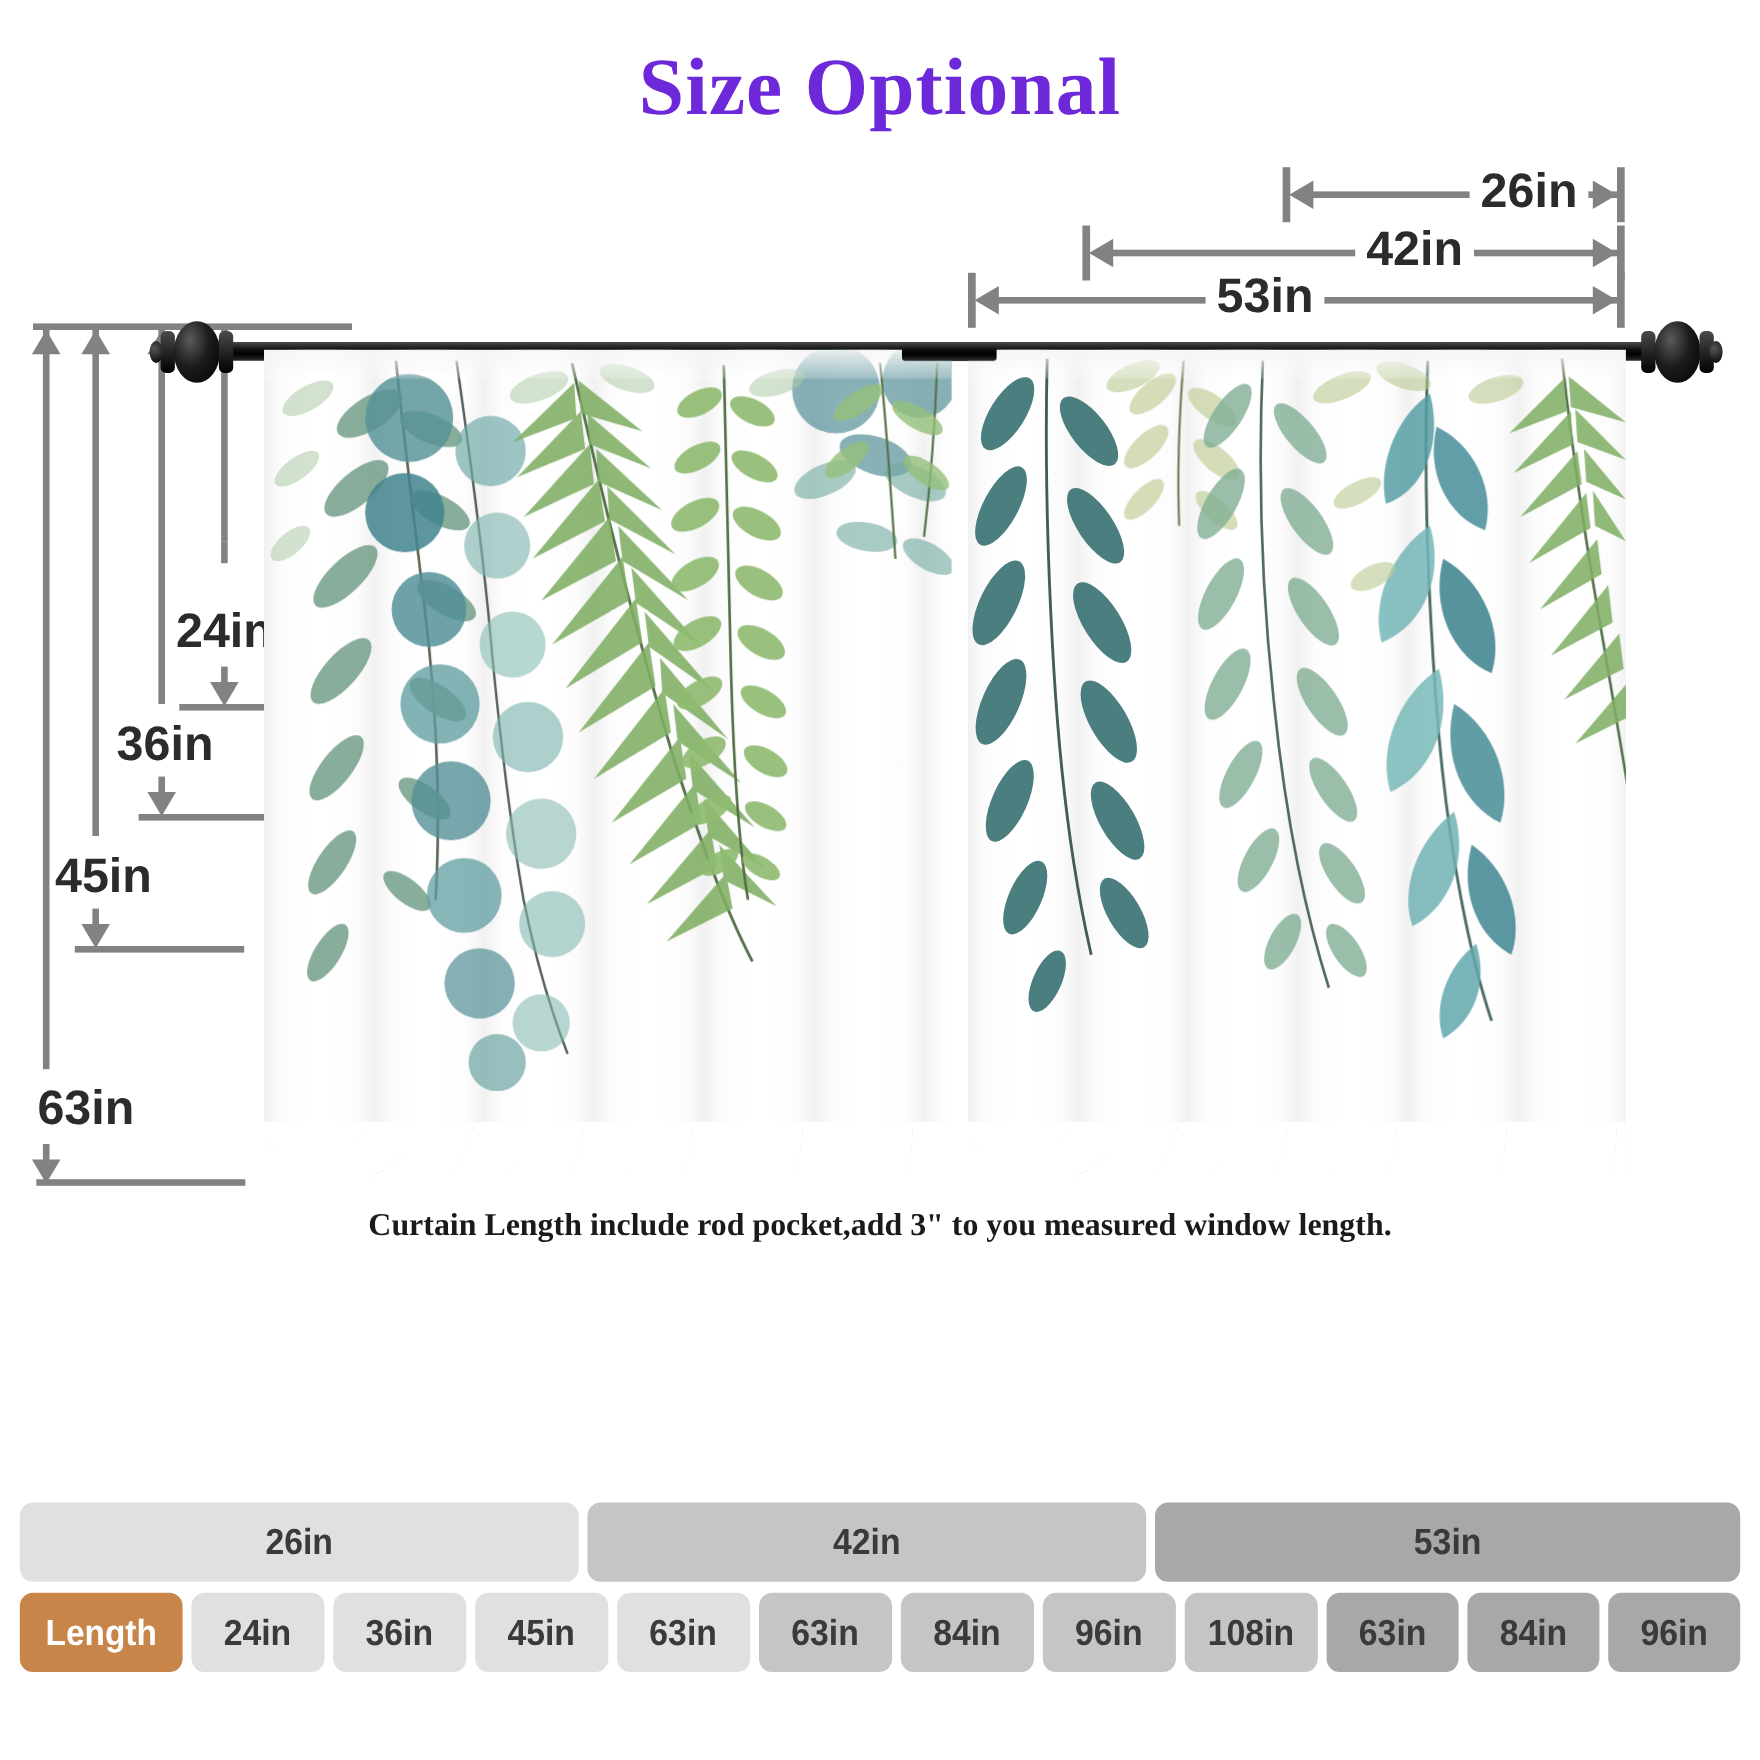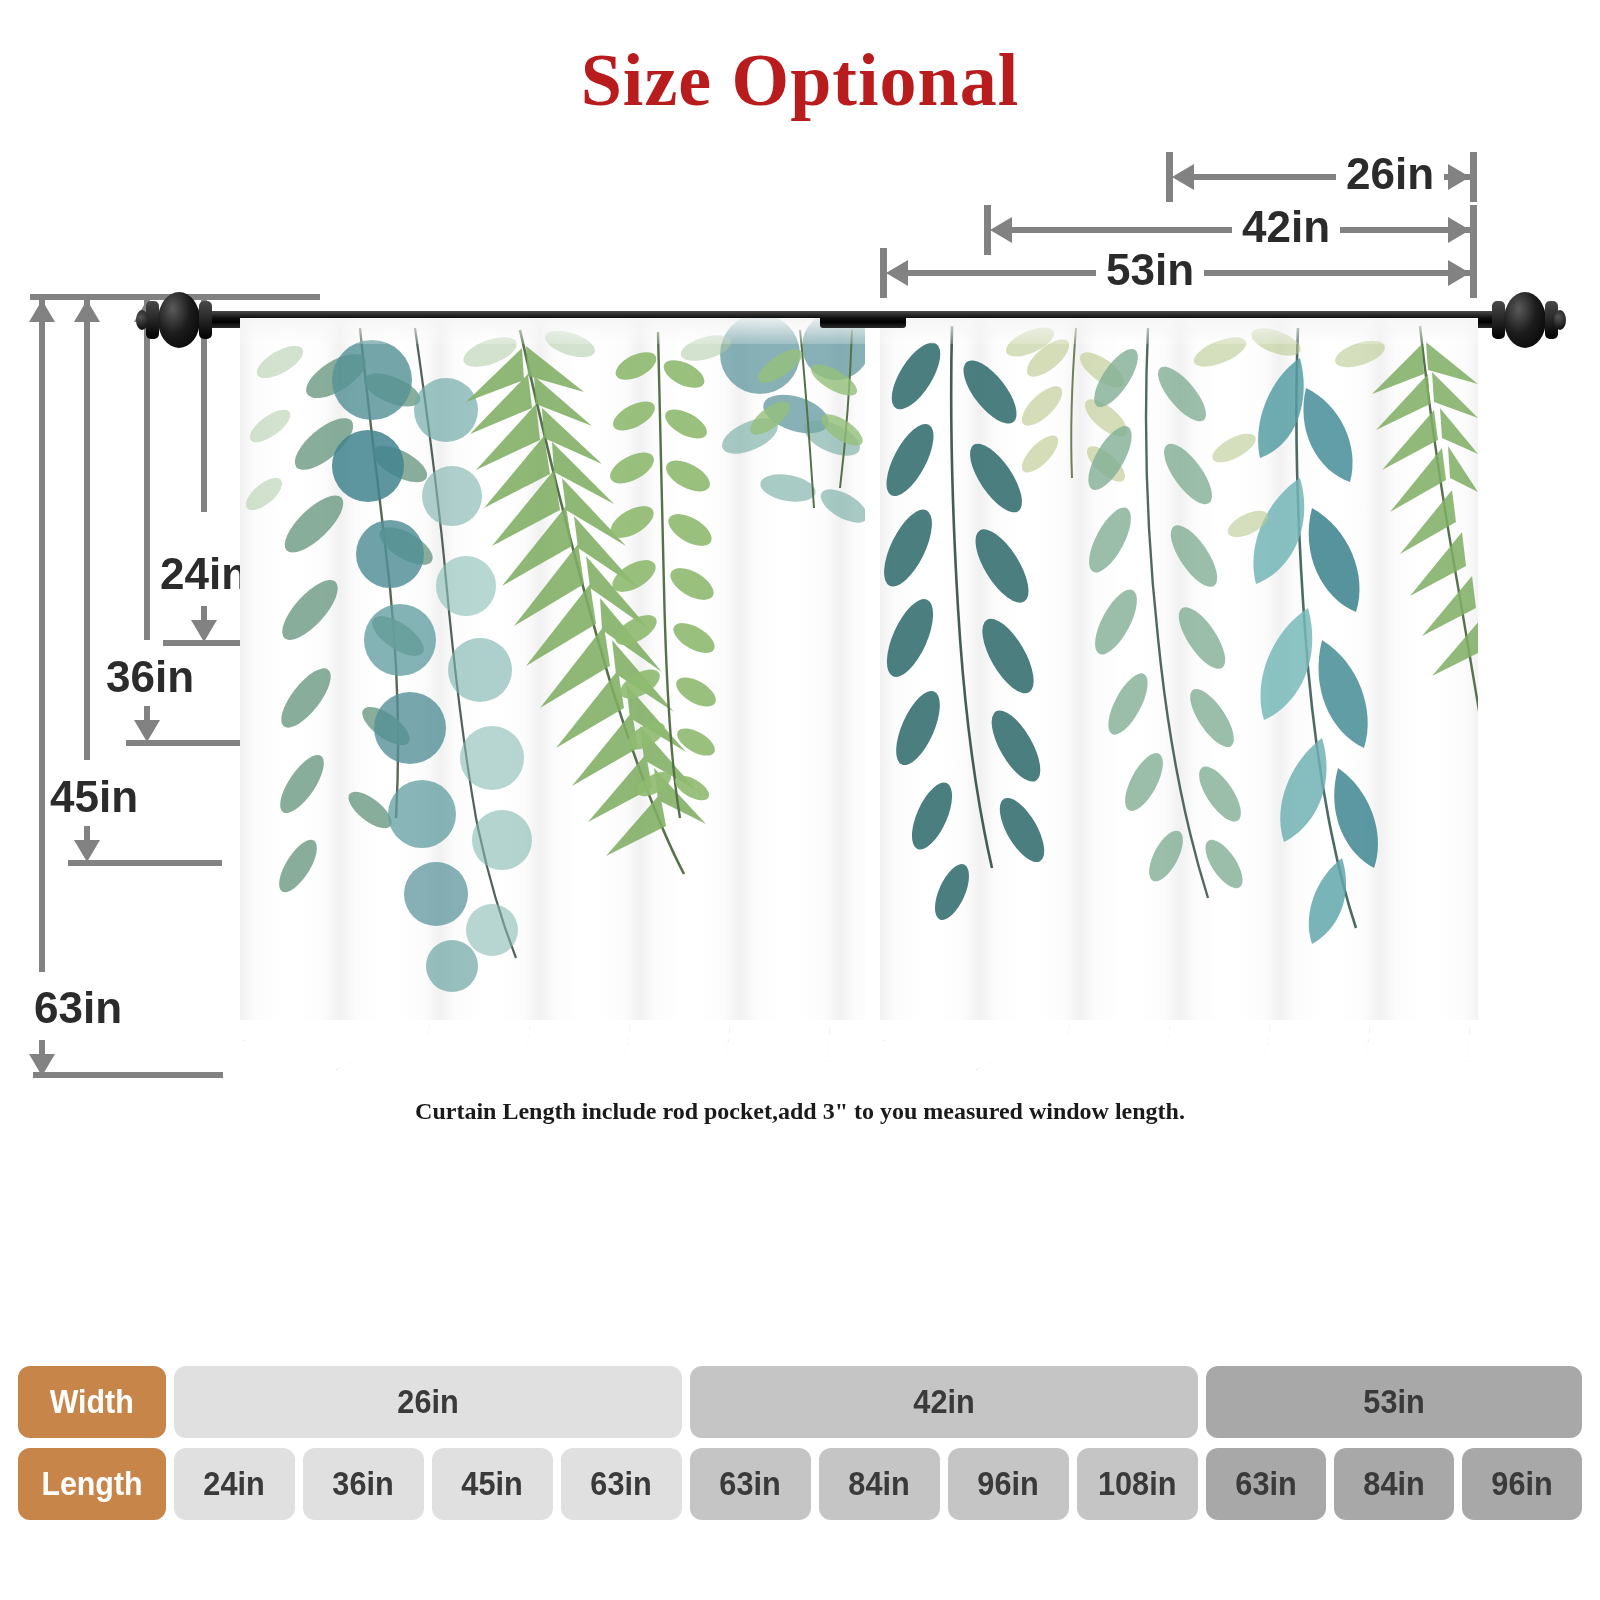--- a/index.html
+++ b/index.html
@@ -13,21 +13,21 @@
   .stage { position: absolute; inset: 0; width: 1600px; height: 1600px; }
 
   
   .title {
     position: absolute;
     top: 38px; left: 0; width: 1600px;
     text-align: center;
     font-family: "Liberation Serif", serif;
     font-weight: bold;
     font-size: 74px;
-    color: #b91c1c;
+    color: #6d28d9;
     letter-spacing: 1px;
   }
 
   
   .dim-line   { position: absolute; background: #828282; }
   .dim-h      { height: 6px; }
   .dim-v      { width: 6px; }
   .tick-v     { position: absolute; width: 7px; background: #828282; }
   .dim-label  {
     position: absolute;
@@ -117,21 +117,21 @@
   }
   .leafsvg { position: absolute; top: 0; left: 0; z-index: 4; }
 
   
   .caption {
     position: absolute;
     top: 1098px; left: 0; width: 1600px;
     text-align: center;
     font-family: "Liberation Serif", serif;
     font-weight: bold;
-    font-size: 24px;
+    font-size: 29px;
     color: #1a1a1a;
   }
 
   
   .welcome-row {
     position: absolute;
     top: 1228px; left: 0; width: 1600px;
     display: flex; align-items: center; justify-content: center;
     gap: 26px;
   }
@@ -482,23 +482,20 @@
   </div>
 
   <div class="rod-bar" style="left:820px; top:311px; width:86px; z-index:5;"></div>
 
   <div class="caption">Curtain Length include rod pocket,add 3" to you measured window length.</div>
 
 
   <div class="size-table">
 
     <div class="tbl-row">
-      <div class="hdr-cell">
-        <span>Width</span>
-      </div>
       <div class="groups">
         <div class="wcell tone-1" style="flex:0 0 508px;">
           <span>26in</span>
         </div>
         <div class="wcell tone-2" style="flex:0 0 508px;">
           <span>42in</span>
         </div>
         <div class="wcell tone-3" style="flex:1 1 auto;">
           <span>53in</span>
         </div>

